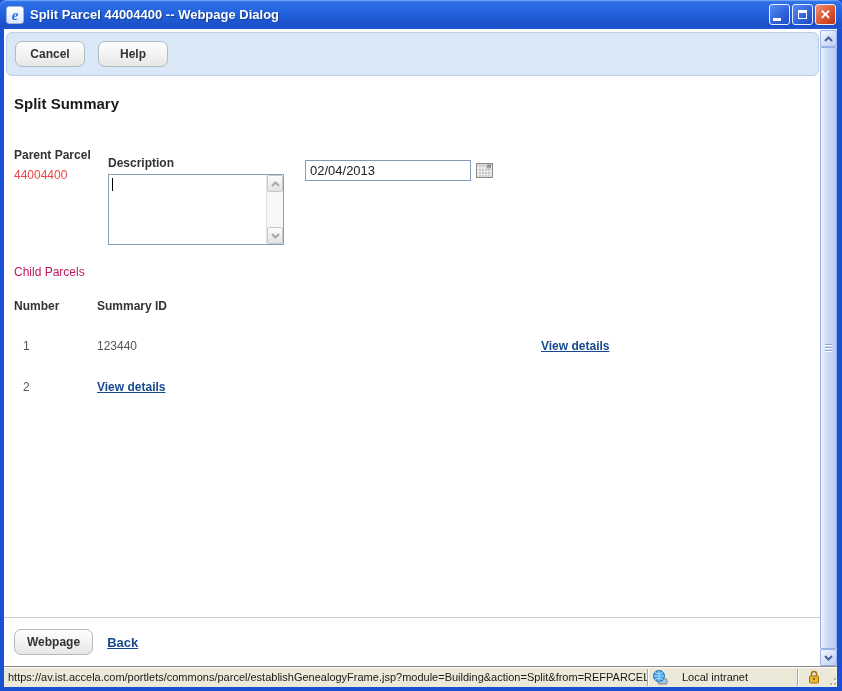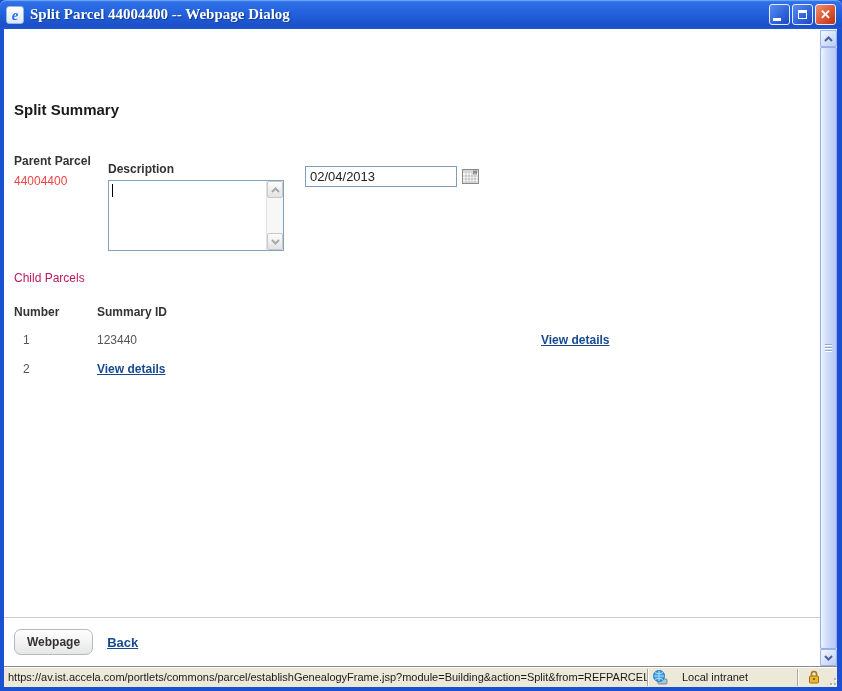--- a/index.html
+++ b/index.html
@@ -16,21 +16,21 @@
     display:flex; align-items:center; padding:0 6px;
     box-shadow:inset 0 1px 0 #6ba2f5;
   }
   .app-icon {
     width:18px; height:18px; background:linear-gradient(180deg,#ffffff,#dce8fa);
     border-radius:3px; display:flex; align-items:center; justify-content:center;
     font-family:"Liberation Serif", serif; font-style:italic; font-weight:bold;
     color:#2a6ce8; font-size:15px; line-height:16px; margin-right:6px;
     border:1px solid #9ab6e0;
   }
-  .title-text { color:#fff; font-weight:bold; font-size:15px; text-shadow:1px 1px 1px #123d8f; flex:1; white-space:nowrap; overflow:hidden;font-family:Liberation Serif, serif; }
+  .title-text { color:#fff; font-weight:bold; font-size:13px; text-shadow:1px 1px 1px #123d8f; flex:1; white-space:nowrap; overflow:hidden; }
   .win-buttons { display:flex; gap:2px; }
   .win-btn {
     width:21px; height:21px; border-radius:3px; border:1px solid #e6eefc;
     display:flex; align-items:center; justify-content:center; cursor:default;
   }
   .win-btn.blue { background:linear-gradient(135deg,#5a8cf2 0%, #2f62da 60%, #1e49c0 100%); }
   .win-btn.red  { background:linear-gradient(135deg,#f09070 0%, #e0603c 45%, #c03010 100%); }
   .glyph-min { width:8px; height:3px; background:#fff; margin-top:9px; margin-right:5px; }
   .glyph-max { width:9px; height:9px; border:1px solid #fff; border-top:3px solid #fff; }
   .glyph-close { color:#fff; font-weight:bold; font-size:13px; line-height:13px; }
@@ -47,21 +47,21 @@
   .btn {
     min-width:70px; height:26px; padding:0 12px;
     background:linear-gradient(180deg,#fefefe 0%, #f3f3f3 50%, #e6e6e6 100%);
     border:1px solid #b2bac2; border-radius:7px;
     font-family:"Liberation Sans", sans-serif; font-size:12px; font-weight:bold; color:#333;
     cursor:pointer;
   }
 
   .content { position:absolute; top:54px; left:0; right:17px; bottom:0; padding-left:10px; }
 
-  .page-heading { margin-top:18px; font-size:15px; font-weight:bold; color:#1a1a1a; }
+  .page-heading { margin-top:12px; font-size:15px; font-weight:bold; color:#1a1a1a; }
 
   .form-row { position:relative; height:153px; }
   .col-parent { position:absolute; left:0; top:36px; width:90px; }
   .col-desc   { position:absolute; left:94px; top:44px; width:180px; }
   .col-date   { position:absolute; left:291px; top:44px; width:210px; }
   .field-label { font-weight:bold; color:#333; margin-bottom:3px; }
   .value-gray { color:#ef4444; margin-top:6px; }
   .required { color:#e4572e; font-weight:bold; margin-left:3px; }
 
   .fake-textarea {
@@ -73,28 +73,28 @@
   .ta-btn {
     position:absolute; left:0; right:0; height:17px;
     background:linear-gradient(180deg,#fdfdfd,#e2e2e2); border:1px solid #c8c8c8; border-radius:2px;
     display:flex; align-items:center; justify-content:center;
   }
   .ta-btn.up { top:0; } .ta-btn.down { bottom:0; }
 
   .date-wrap { display:flex; align-items:flex-start; margin-top:4px; }
   .date-label-pad { margin-left:8px; }
   .date-input {
-    width:152px; height:21px; border:1px solid #7f9db9; padding:2px 4px;
+    width:166px; height:21px; border:1px solid #7f9db9; padding:2px 4px;
     font-family:"Liberation Sans", sans-serif; font-size:13px; color:#222;
   }
   .cal-btn { margin-left:5px; margin-top:2px; width:17px; height:17px; border:none; background:none; padding:0; cursor:pointer; }
 
   .section-label { font-weight:normal; color:#be185d; }
 
-  .parcel-table { margin-top:20px; display:grid; grid-template-columns:83px 444px auto; row-gap:4px; }
+  .parcel-table { margin-top:20px; display:grid; grid-template-columns:83px 444px auto; row-gap:16px; }
   .pt-header { font-weight:bold; color:#333; padding-bottom:8px; }
   .pt-cell { color:#555; padding:2px 0 9px 0; }
   .pt-num { padding-left:9px; }
   .link {
     color:#16498f; font-weight:bold; text-decoration:underline; cursor:pointer;
     font-size:12px;
   }
 
   .footer {
     position:absolute; left:0; right:17px; top:588px; height:49px;
@@ -151,20 +151,26 @@
           <div class="glyph-max"></div>
         </div>
       <div class="win-btn red">
           <div class="glyph-close">✕</div>
         </div>
     </div>
   </div>
 
   <div class="main-area">
 
+    <div class="toolbar-strip">
+      <div class="toolbar">
+        <button class="btn">Cancel</button>
+        <button class="btn">Help</button>
+      </div>
+    </div>
 
     <div class="content">
       <div class="page-heading">Split Summary</div>
 
       <div class="form-row">
         <div class="col-parent">
           <div class="field-label">Parent Parcel</div>
           <div class="value-gray">44004400</div>
         </div>
 

